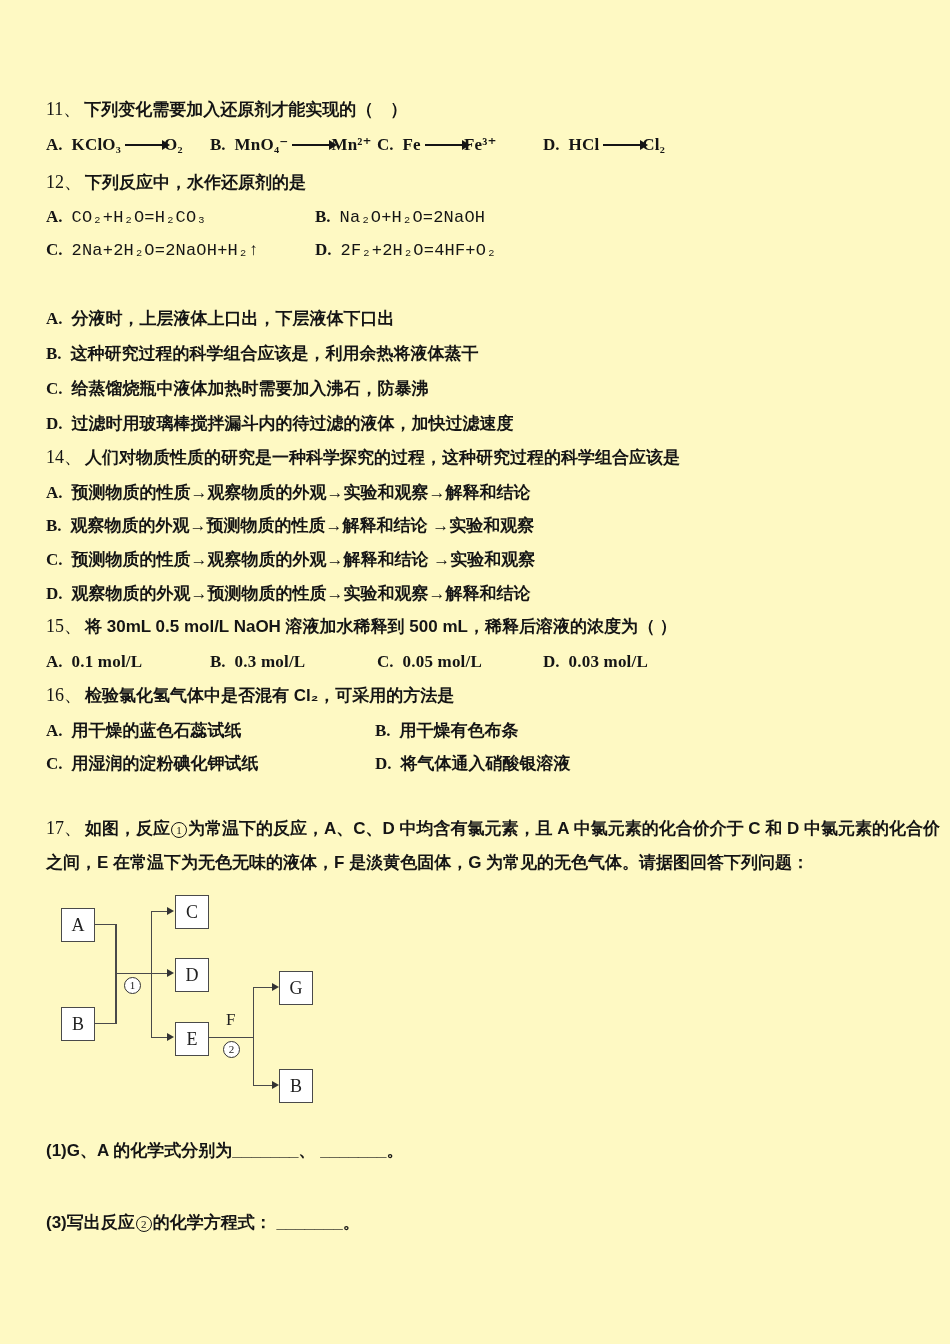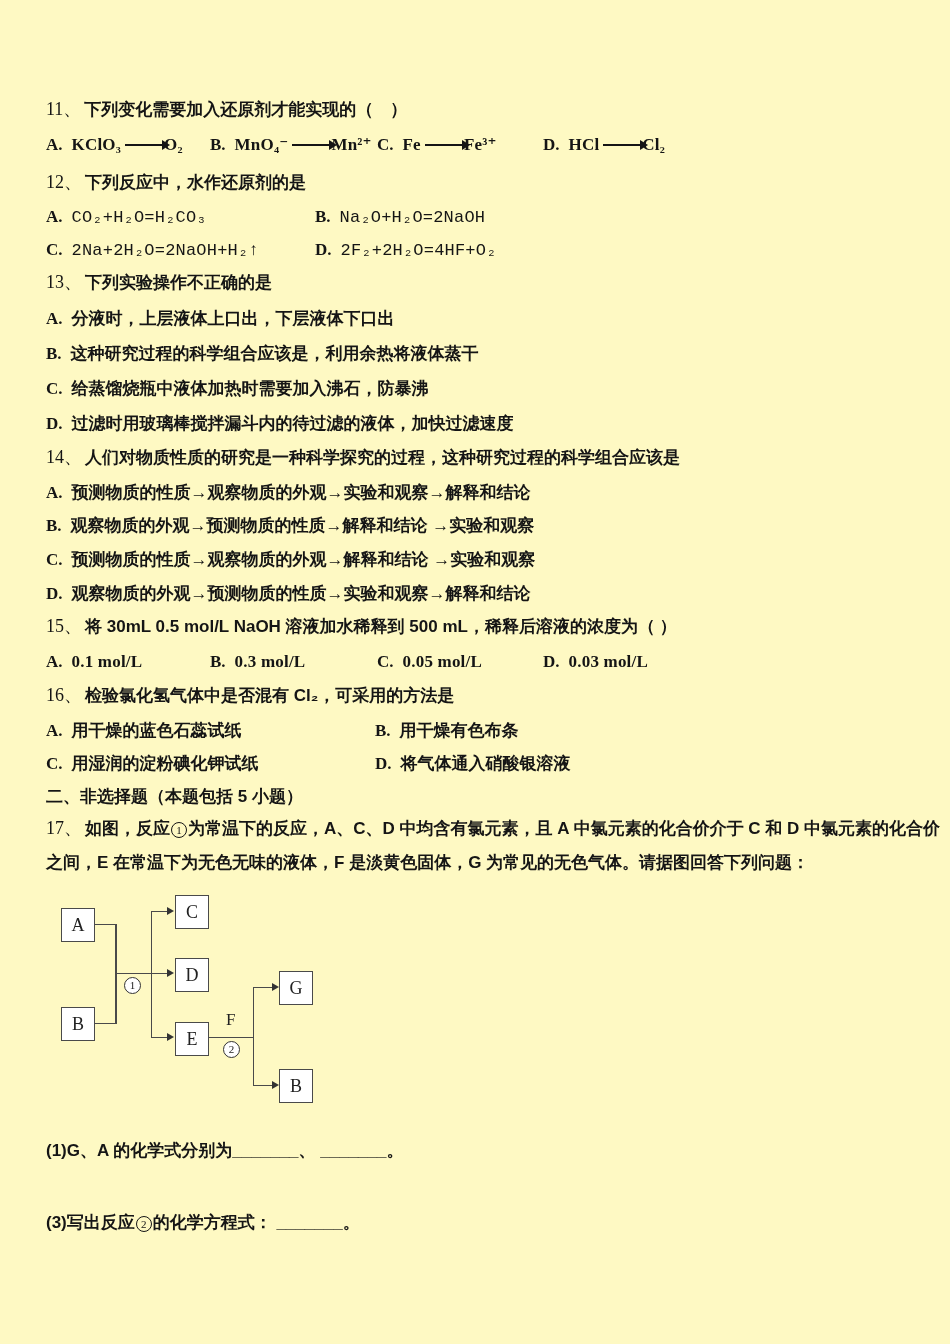--- a/index.html
+++ b/index.html
@@ -52,21 +52,20 @@
   <div class="ln" style="top:171px"><span class="num">12、</span><span class="b">下列反应中，水作还原剂的是</span></div>
   <div class="ln" style="top:205px">
     <span class="opt" style="left:0"><span class="olet">A.</span><span class="frm2">CO₂+H₂O=H₂CO₃</span></span>
     <span class="opt" style="left:269px"><span class="olet">B.</span><span class="frm2">Na₂O+H₂O=2NaOH</span></span>
   </div>
   <div class="ln" style="top:238px">
     <span class="opt" style="left:0"><span class="olet">C.</span><span class="frm2">2Na+2H₂O=2NaOH+H₂↑</span></span>
     <span class="opt" style="left:269px"><span class="olet">D.</span><span class="frm2">2F₂+2H₂O=4HF+O₂</span></span>
   </div>
 
-  <div class="ln" style="top:271px"><span class="num">13、</span><span class="b">下列实验操作不正确的是</span></div>
   <div class="ln" style="top:307px"><span class="olet">A.</span><span class="b">分液时，上层液体上口出，下层液体下口出</span></div>
   <div class="ln" style="top:342px"><span class="olet">B.</span><span class="b">这种研究过程的科学组合应该是，利用余热将液体蒸干</span></div>
   <div class="ln" style="top:412px"><span class="olet">D.</span><span class="b">过滤时用玻璃棒搅拌漏斗内的待过滤的液体，加快过滤速度</span></div>
   <div class="ln" style="top:377px"><span class="olet">C.</span><span class="b">给蒸馏烧瓶中液体加热时需要加入沸石，防暴沸</span></div>
 
   <div class="ln" style="top:446px"><span class="num">14、</span><span class="b">人们对物质性质的研究是一种科学探究的过程，这种研究过程的科学组合应该是</span></div>
   <div class="ln" style="top:481px"><span class="olet">A.</span><span class="b">预测物质的性质→观察物质的外观→实验和观察→解释和结论</span></div>
   <div class="ln" style="top:514px"><span class="olet">B.</span><span class="b">观察物质的外观→预测物质的性质→解释和结论 →实验和观察</span></div>
   <div class="ln" style="top:548px"><span class="olet">C.</span><span class="b">预测物质的性质→观察物质的外观→解释和结论 →实验和观察</span></div>
   <div class="ln" style="top:582px"><span class="olet">D.</span><span class="b">观察物质的外观→预测物质的性质→实验和观察→解释和结论</span></div>
@@ -82,21 +81,20 @@
   <div class="ln" style="top:684px"><span class="num">16、</span><span class="b">检验氯化氢气体中是否混有 Cl₂，可采用的方法是</span></div>
   <div class="ln" style="top:719px">
     <span class="opt" style="left:0"><span class="olet">A.</span><span class="b">用干燥的蓝色石蕊试纸</span></span>
     <span class="opt" style="left:329px"><span class="olet">B.</span><span class="b">用干燥有色布条</span></span>
   </div>
   <div class="ln" style="top:752px">
     <span class="opt" style="left:0"><span class="olet">C.</span><span class="b">用湿润的淀粉碘化钾试纸</span></span>
     <span class="opt" style="left:329px"><span class="olet">D.</span><span class="b">将气体通入硝酸银溶液</span></span>
   </div>
 
-  <div class="ln" style="top:785px"><span class="b">二、非选择题（本题包括 5 小题）</span></div>
 
   <div class="ln" style="top:817px"><span class="num">17、</span><span class="b">如图，反应</span><span class="circ">1</span><span class="b">为常温下的反应，A、C、D 中均含有氯元素，且 A 中氯元素的化合价介于 C 和 D 中氯元素的化合价</span></div>
   <div class="ln" style="top:851px"><span class="b">之间，E 在常温下为无色无味的液体，F 是淡黄色固体，G 为常见的无色气体。请据图回答下列问题：</span></div>
 
   <div class="diagram">
 
     <div class="dbox" style="left:14px;top:15px">A</div>
     <div class="dbox" style="left:14px;top:114px">B</div>
     <div class="dbox" style="left:128px;top:2px">C</div>
     <div class="dbox" style="left:128px;top:65px">D</div>

